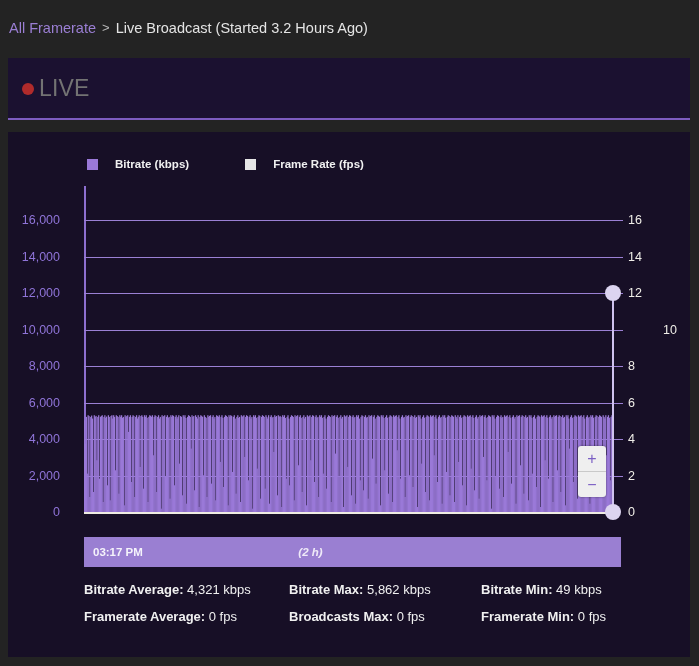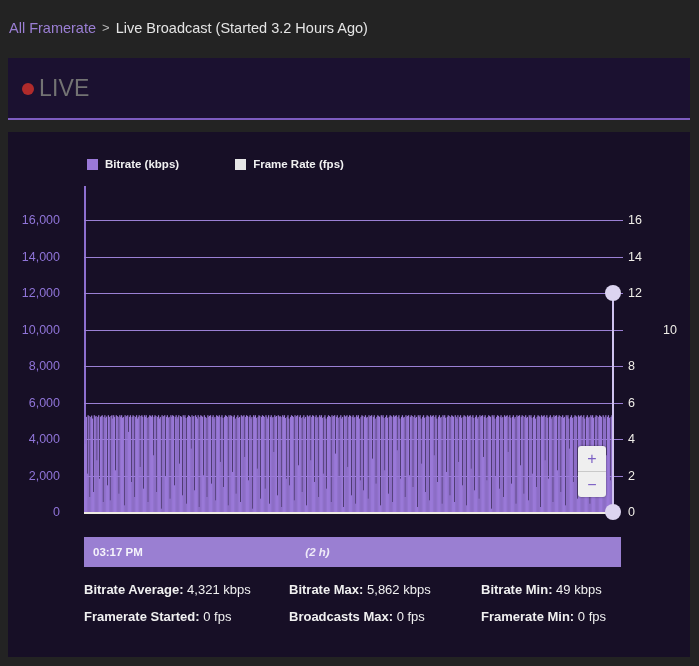--- a/index.html
+++ b/index.html
@@ -83,20 +83,21 @@
     position: absolute;
     left: 79px;
     top: 26px;
     display: flex;
     align-items: center;
   }
   .legend-item {
     display: flex;
     align-items: center;
     margin-right: 56px;
+    gap: 10px;
   }
   .legend-swatch {
     width: 11px;
     height: 11px;
     margin-right: 7px;
   }
   .legend-swatch.bitrate { background: #9a79d8; }
   .legend-swatch.framerate { background: #e6e6e6; }
   .legend-text {
     color: #f0f0f0;
@@ -222,21 +223,21 @@
   }
   .timeline-start {
     position: absolute;
     left: 9px;
     color: #f5f3fb;
     font-size: 11.5px;
     font-weight: bold;
   }
   .timeline-duration {
     position: absolute;
-    left: 16px;
+    left: 9px;
     width: 435px;
     text-align: center;
     color: #efeaf8;
     font-size: 11.5px;
     font-style: italic;
     font-weight: bold;
   }
 
   
   .stats {
@@ -955,21 +956,21 @@
       </div>
       <div class="stat-item">
         <span class="stat-label">Bitrate Max:</span><span class="stat-value"> 5,862 kbps</span>
       </div>
       <div class="stat-item">
         <span class="stat-label">Bitrate Min:</span><span class="stat-value"> 49 kbps</span>
       </div>
     </div>
     <div class="stat-row">
       <div class="stat-item">
-        <span class="stat-label">Framerate Started:</span><span class="stat-value"> 0 fps</span>
+        <span class="stat-label">Framerate Average:</span><span class="stat-value"> 0 fps</span>
       </div>
       <div class="stat-item">
         <span class="stat-label">Broadcasts Max:</span><span class="stat-value"> 0 fps</span>
       </div>
       <div class="stat-item">
         <span class="stat-label">Framerate Min:</span><span class="stat-value"> 0 fps</span>
       </div>
     </div>
   </div>
 </div>

